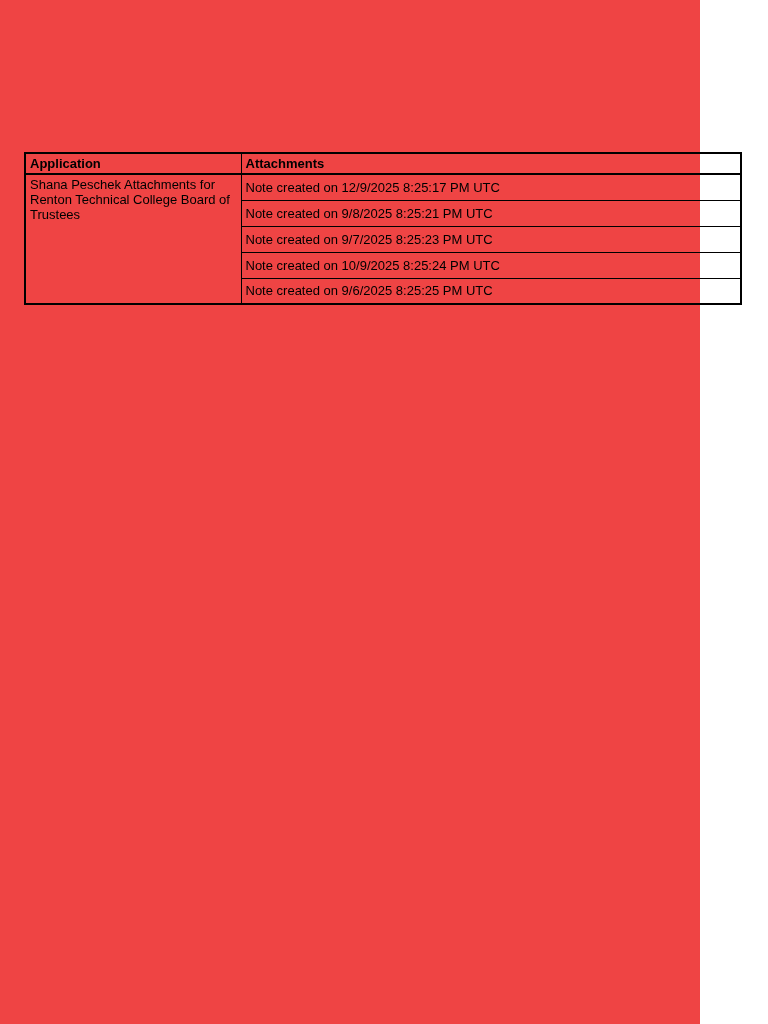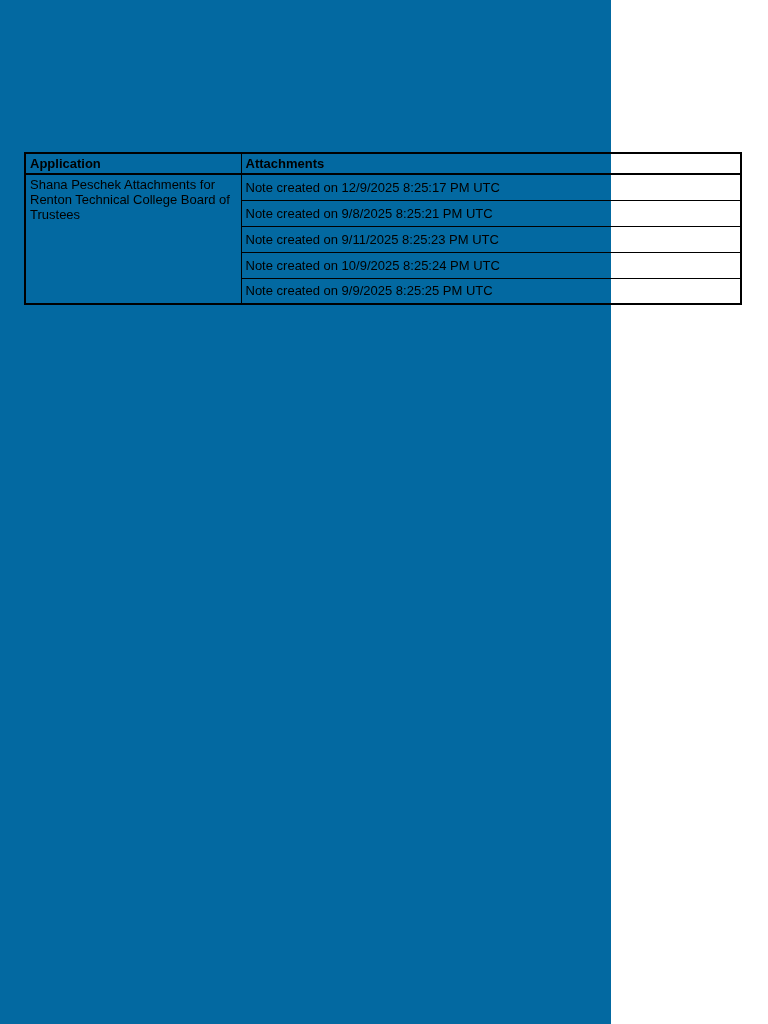--- a/index.html
+++ b/index.html
@@ -10,23 +10,23 @@
   body {
     width: 768px;
     height: 1024px;
     background: #ffffff;
     font-family: "Liberation Sans", sans-serif;
     color: #000000;
     overflow: hidden;
   }
   .page {
     position: relative;
-    width: 611px;
+    width: 700px;
     height: 1024px;
-    background: #0369a1;
+    background: #ef4444;
   }
   table.doc-table {
     position: absolute;
     left: 24px;
     top: 152px;
     width: 716px;
     border-collapse: collapse;
     table-layout: fixed;
     font-size: 13px;
     line-height: 1.16;
@@ -75,23 +75,23 @@
     </thead>
     <tbody>
       <tr>
         <td class="app-cell" rowspan="5">Shana Peschek Attachments for Renton Technical College Board of Trustees</td>
         <td class="note-cell">Note created on 12/9/2025 8:25:17 PM UTC</td>
       </tr>
       <tr>
         <td class="note-cell">Note created on 9/8/2025 8:25:21 PM UTC</td>
       </tr>
       <tr>
-        <td class="note-cell">Note created on 9/11/2025 8:25:23 PM UTC</td>
+        <td class="note-cell">Note created on 9/7/2025 8:25:23 PM UTC</td>
       </tr>
       <tr>
         <td class="note-cell">Note created on 10/9/2025 8:25:24 PM UTC</td>
       </tr>
       <tr>
-        <td class="note-cell">Note created on 9/9/2025 8:25:25 PM UTC</td>
+        <td class="note-cell">Note created on 9/6/2025 8:25:25 PM UTC</td>
       </tr>
     </tbody>
   </table>
 </div>
 
 </body></html>

